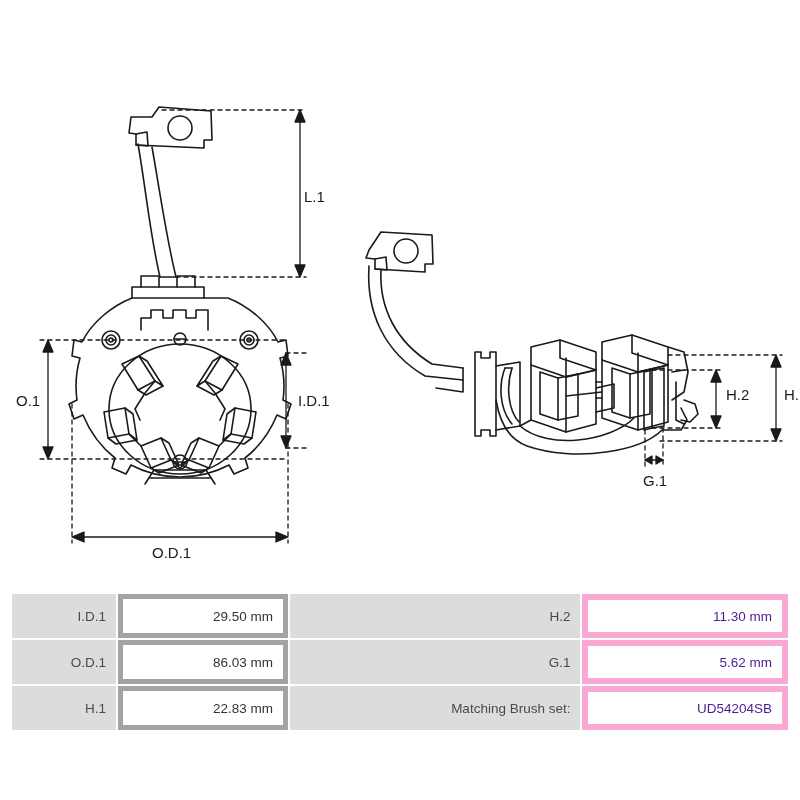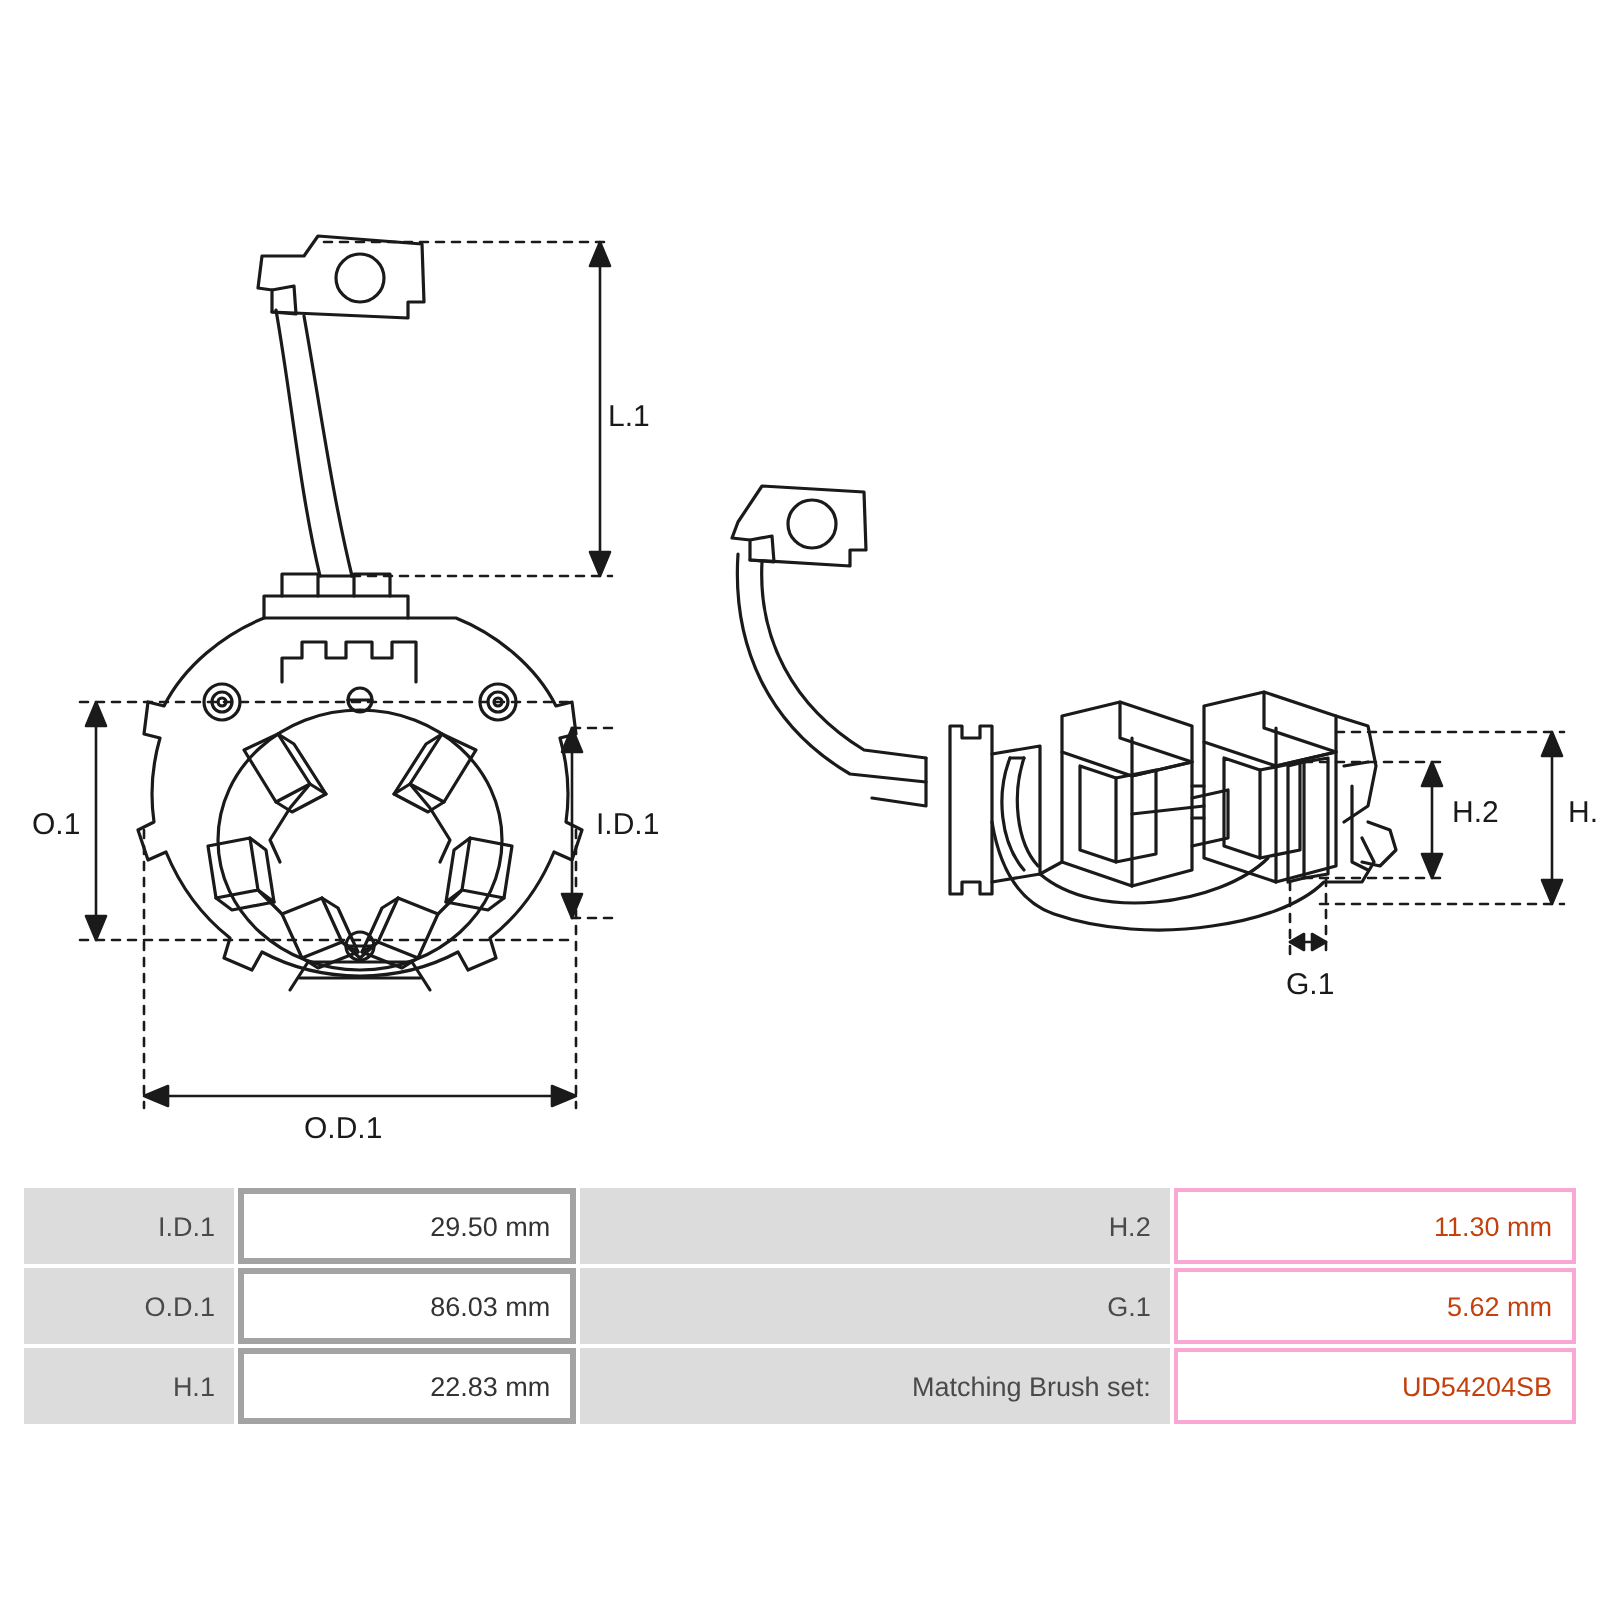--- a/index.html
+++ b/index.html
@@ -1,39 +1,39 @@
 <!DOCTYPE html>
 <html><head>
 <meta charset="utf-8">
 <style>
   html,body{margin:0;padding:0;}
   body{
     width:800px;height:800px;background:#ffffff;
     font-family:"Liberation Sans", sans-serif;
     color:#333333;overflow:hidden;position:relative;
   }
-  #drawing-area{position:absolute;left:0;top:11px;width:800px;height:580px;}
+  #drawing-area{position:absolute;left:0;top:0;width:800px;height:580px;}
   #drawing-area svg{display:block;}
 
   .spec-table{
     position:absolute;left:10px;top:592px;width:780px;
     border-collapse:separate;border-spacing:2px;
     font-size:13.5px;
   }
   .spec-table td{
     padding:7px 10px;
     text-align:right;
     vertical-align:middle;
     height:18px;
     white-space:nowrap;
   }
   .cell-label{background:#dcdcdc;color:#4a4a4a;width:96px;}
-  .cell-value{background:#ffffff;color:#333333;width:160px;border:3px solid #a3a3a3;}
+  .cell-value{background:#ffffff;color:#333333;width:160px;border:5px solid #a3a3a3;}
   .cell-label-wide{background:#dcdcdc;color:#4a4a4a;width:308px;}
-  .cell-value-wide{background:#ffffff;color:#c2410c;width:198px;border:2px solid #f9a8d4;}
+  .cell-value-wide{background:#ffffff;color:#4c1d95;width:198px;border:6px solid #f9a8d4;}
   .dim-text{font-family:"Liberation Sans", sans-serif;font-size:15px;fill:#1a1a1a;}
 </style>
 </head>
 <body>
 
 <div id="drawing-area">
 <svg width="800" height="580" viewBox="0 0 800 580" xmlns="http://www.w3.org/2000/svg">
   <g fill="none" stroke="#1a1a1a" stroke-width="1.6" stroke-linejoin="round" stroke-linecap="round">
 
     <g>

